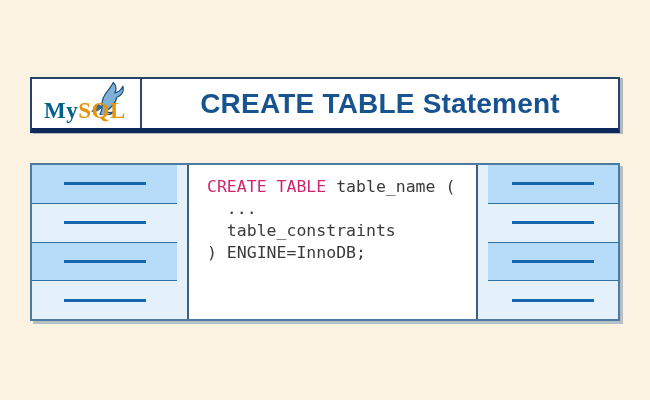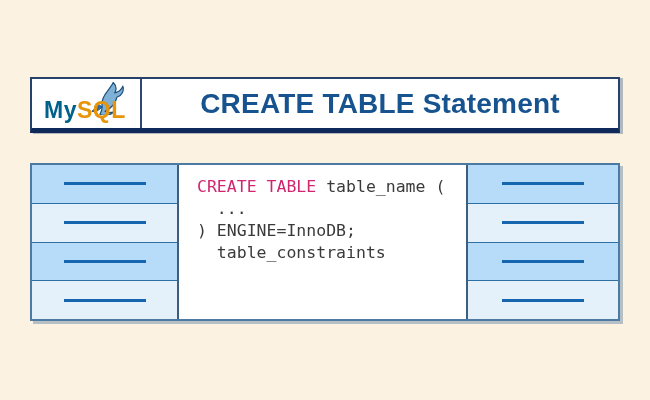--- a/index.html
+++ b/index.html
@@ -24,39 +24,41 @@
   }
   .logo-cell{
     position:relative;flex:0 0 108px;
     border-right:2px solid #31486E;
   }
   .dolphin{position:absolute;top:2px;right:6px;width:46px;height:34px;}
   .logo-text{
     position:absolute;left:12px;bottom:4px;
     font-size:23px;font-weight:bold;letter-spacing:0.5px;
     white-space:nowrap;
+    font-family:Liberation Serif, serif;
   }
   .logo-my{color:#00618A;}
   .logo-sql{color:#E8940A;}
   .title-cell{
     flex:1;display:flex;align-items:center;justify-content:center;
   }
   .banner-title{
     color:#17538F;font-size:28px;font-weight:bold;
     letter-spacing:0.2px;white-space:nowrap;
   }
 
   
   .band{
     position:absolute;left:30px;top:163px;width:590px;height:158px;
     box-sizing:border-box;
     border:2px solid #4C7AA2;
     box-shadow:3px 3px 0 rgba(126,150,170,0.55);
     display:flex;align-items:stretch;
     background:#E4F1FB;
+    gap:10px;
   }
   .row-col{display:flex;flex-direction:column;}
   .row-col.left{flex:0 0 145px;}
   .row-col.right{flex:1;}
   .t-row{
     flex:1;display:flex;align-items:center;justify-content:center;
   }
   .t-row + .t-row{border-top:1.6px solid #2E6FA4;}
   .t-row.dark{background:#B6DCFA;}
   .t-row.light{background:#E4F1FB;}
@@ -113,22 +115,22 @@
           <div class="row-line"></div>
         </div>
       <div class="t-row light">
           <div class="row-line"></div>
         </div>
     </div>
 
     <div class="code-box">
       <div class="code-line"><span class="kw">CREATE TABLE</span><span> table_name (</span></div>
       <div class="code-line">  ...</div>
+      <div class="code-line">  table_constraints</div>
       <div class="code-line">) ENGINE=InnoDB;</div>
-      <div class="code-line">  table_constraints</div>
     </div>
 
     <div class="row-col right">
       <div class="t-row dark">
           <div class="row-line"></div>
         </div>
       <div class="t-row light">
           <div class="row-line"></div>
         </div>
       <div class="t-row dark">

